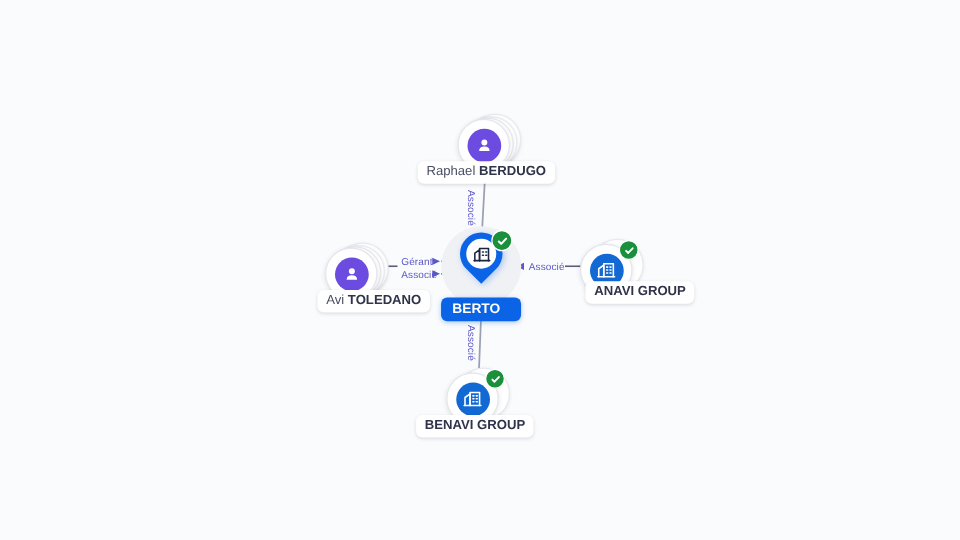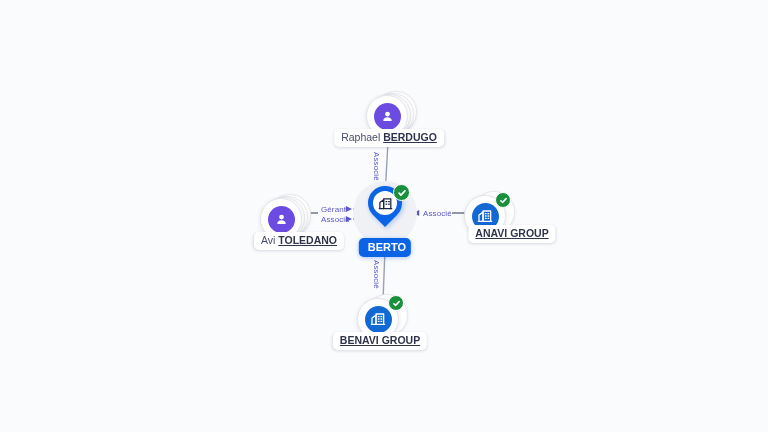--- a/index.html
+++ b/index.html
@@ -144,30 +144,30 @@
     transform: translateX(-50%);
     background: #ffffff;
     border-radius: 5px;
     padding: 2px 7px 3px 7px;
     font-size: 10.5px;
     color: #3b3f54;
     white-space: nowrap;
     box-shadow: 0 1px 3px rgba(40,45,70,0.16);
     line-height: 13px;
   }
-  .node-label .b { font-weight: bold; color: #30344a; text-decoration: underline; }
+  .node-label .b { font-weight: bold; color: #30344a; }
   .node-label .r { font-weight: normal; color: #4a4e63; text-align: right; }
 
   .center-label {
     position: absolute;
     transform: translateX(-50%);
     background: #0b63e5;
     color: #ffffff;
     border-radius: 5px;
-    padding: 2px 5px 3px 9px;
+    padding: 2px 17px 3px 9px;
     font-size: 11px;
     font-weight: bold;
     white-space: nowrap;
     box-shadow: 0 1px 4px rgba(11,99,229,0.35);
     line-height: 14px;
   }
 
   
   .edge-label {
     position: absolute;

